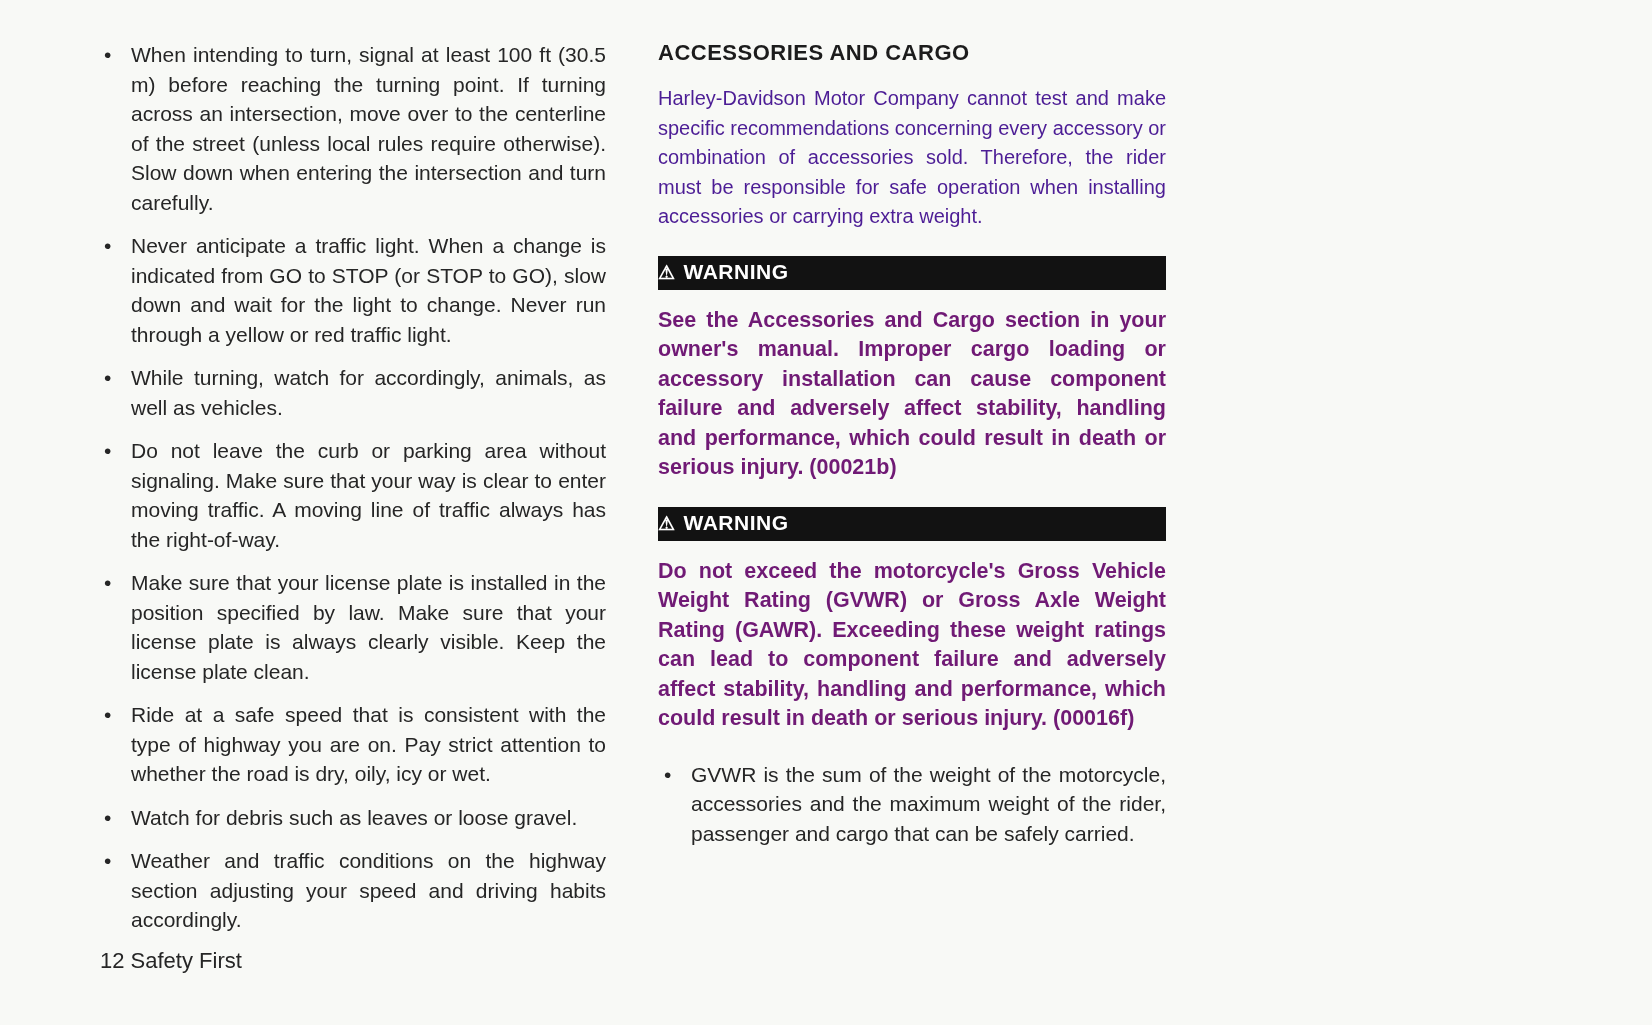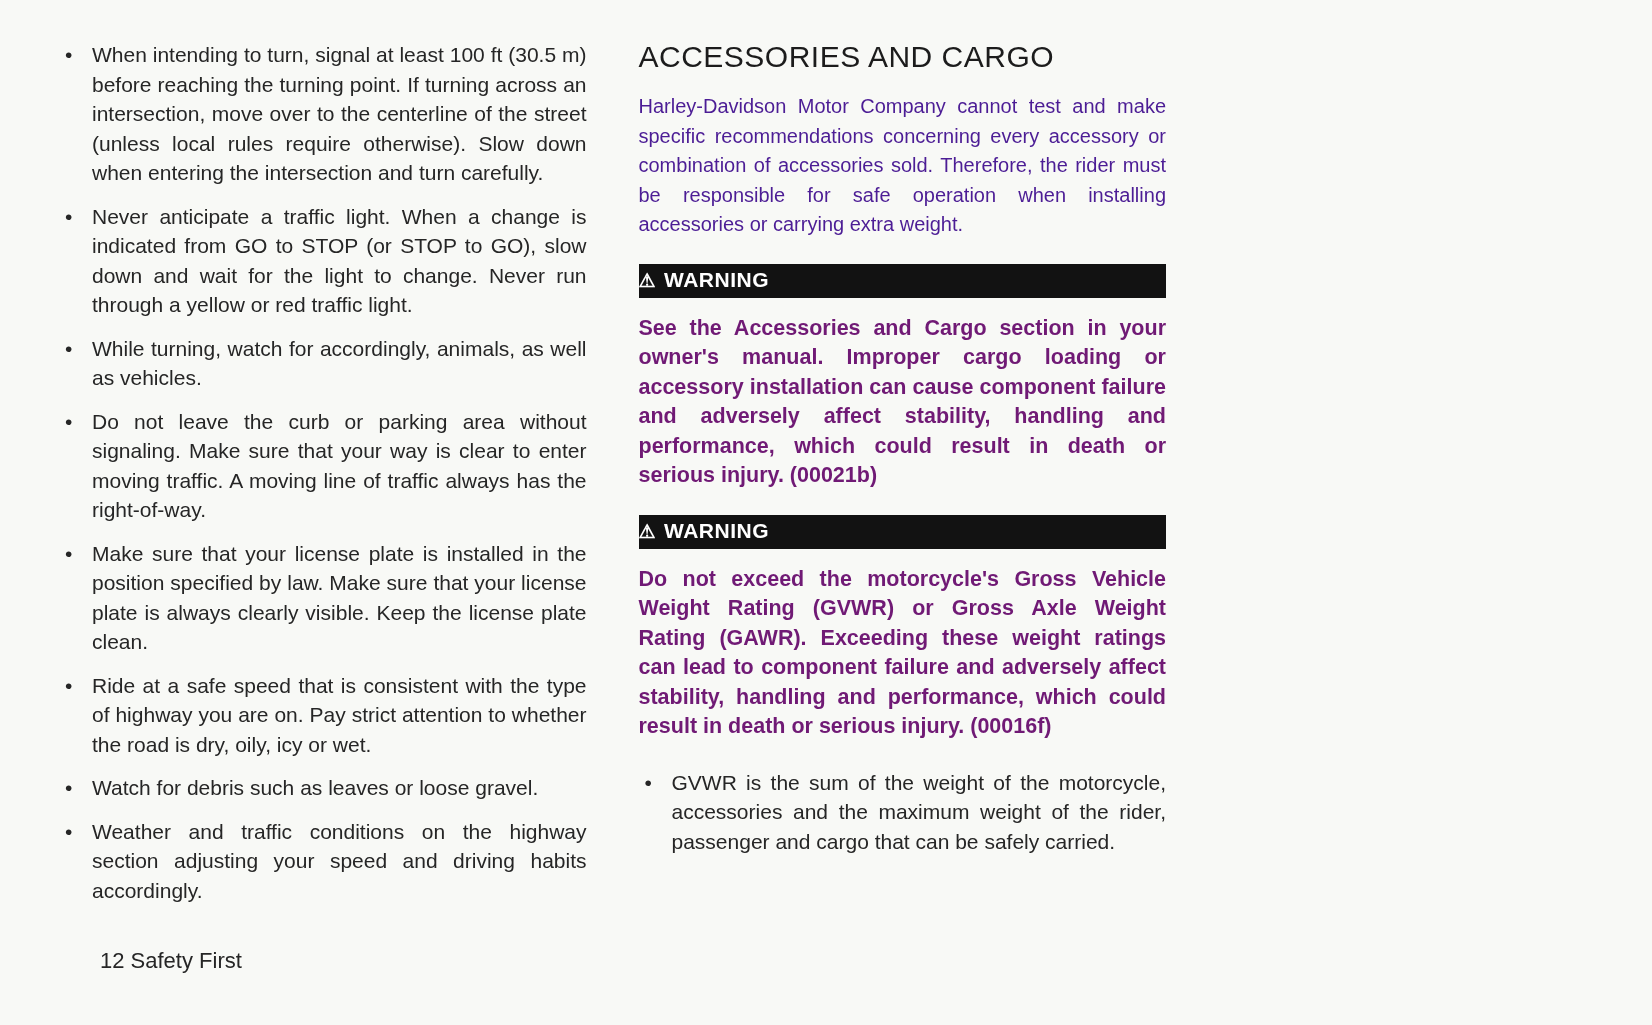--- a/index.html
+++ b/index.html
@@ -8,21 +8,21 @@
     height: 1025px;
     overflow: hidden;
     background: #f8f9f6;
     font-family: "Liberation Sans", sans-serif;
     color: #232323;
   }
   .page {
     position: relative;
     width: 1384px;
     height: 1025px;
-    padding: 40px 218px 0 59px;
+    padding: 40px 218px 0 98px;
   }
   .columns {
     display: flex;
     gap: 52px;
   }
   .col {
     flex: 1 1 0;
     min-width: 0;
   }
   
@@ -40,22 +40,22 @@
   }
   .bullet-list li::before {
     content: "\2022";
     position: absolute;
     left: 6px;
     top: 0;
     color: #262626;
   }
   
   .section-heading {
-    font-size: 30px;
-    font-weight: normal;
+    font-size: 22px;
+    font-weight: bold;
     letter-spacing: 0.5px;
     color: #1c1c1c;
     margin-bottom: 18px;
   }
   .body-par {
     font-size: 20px;
     line-height: 29.5px;
     text-align: justify;
     color: #4c1d95;
   }

